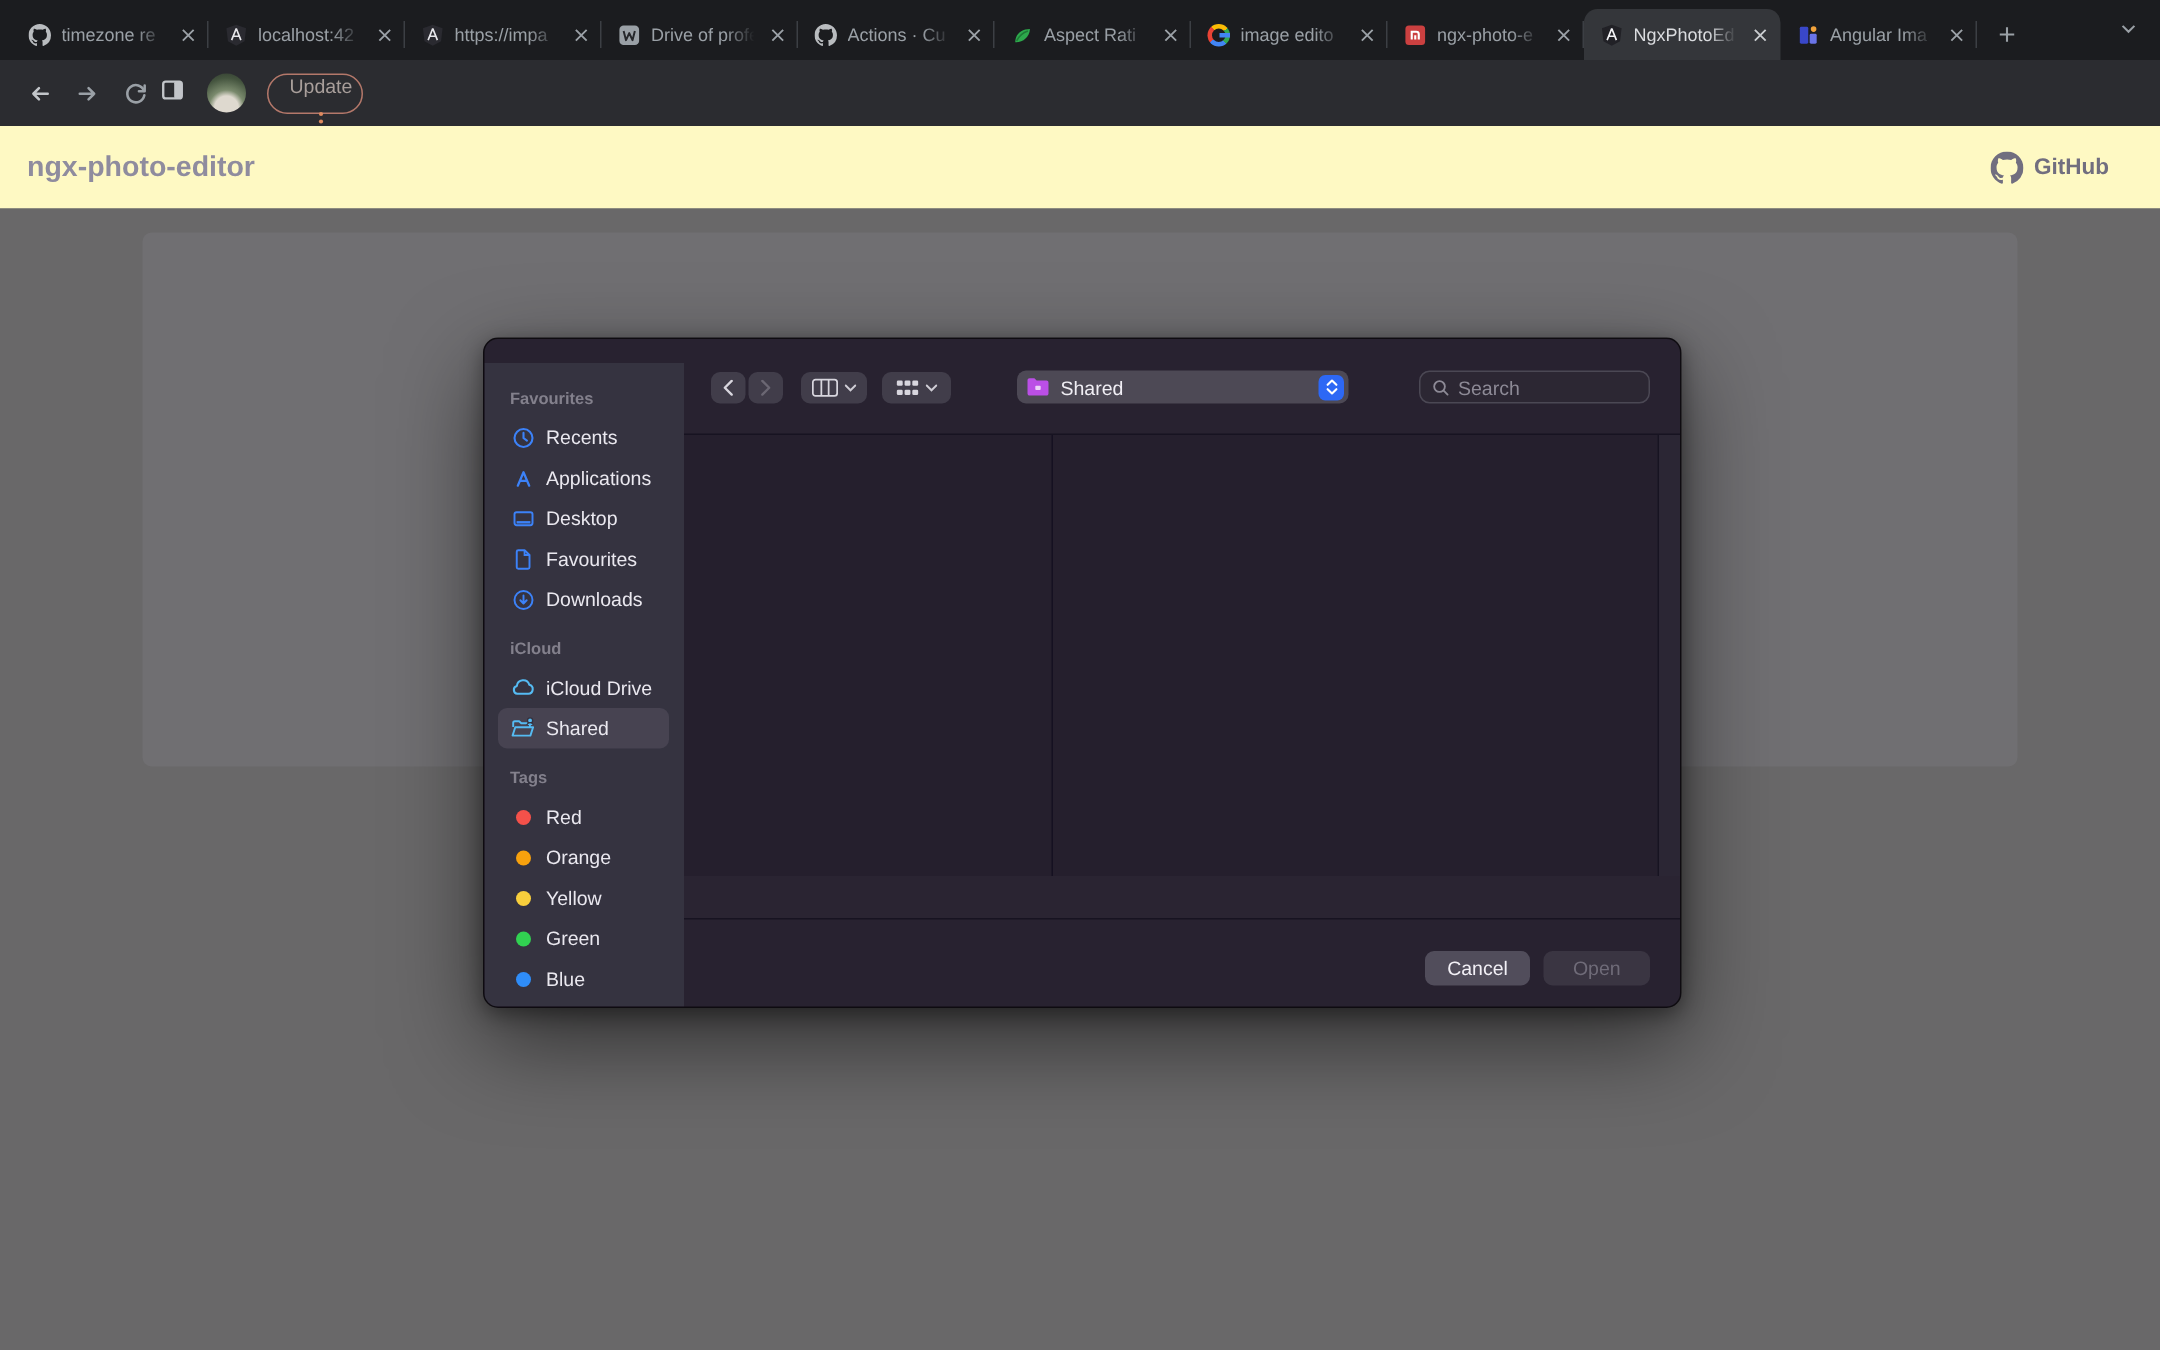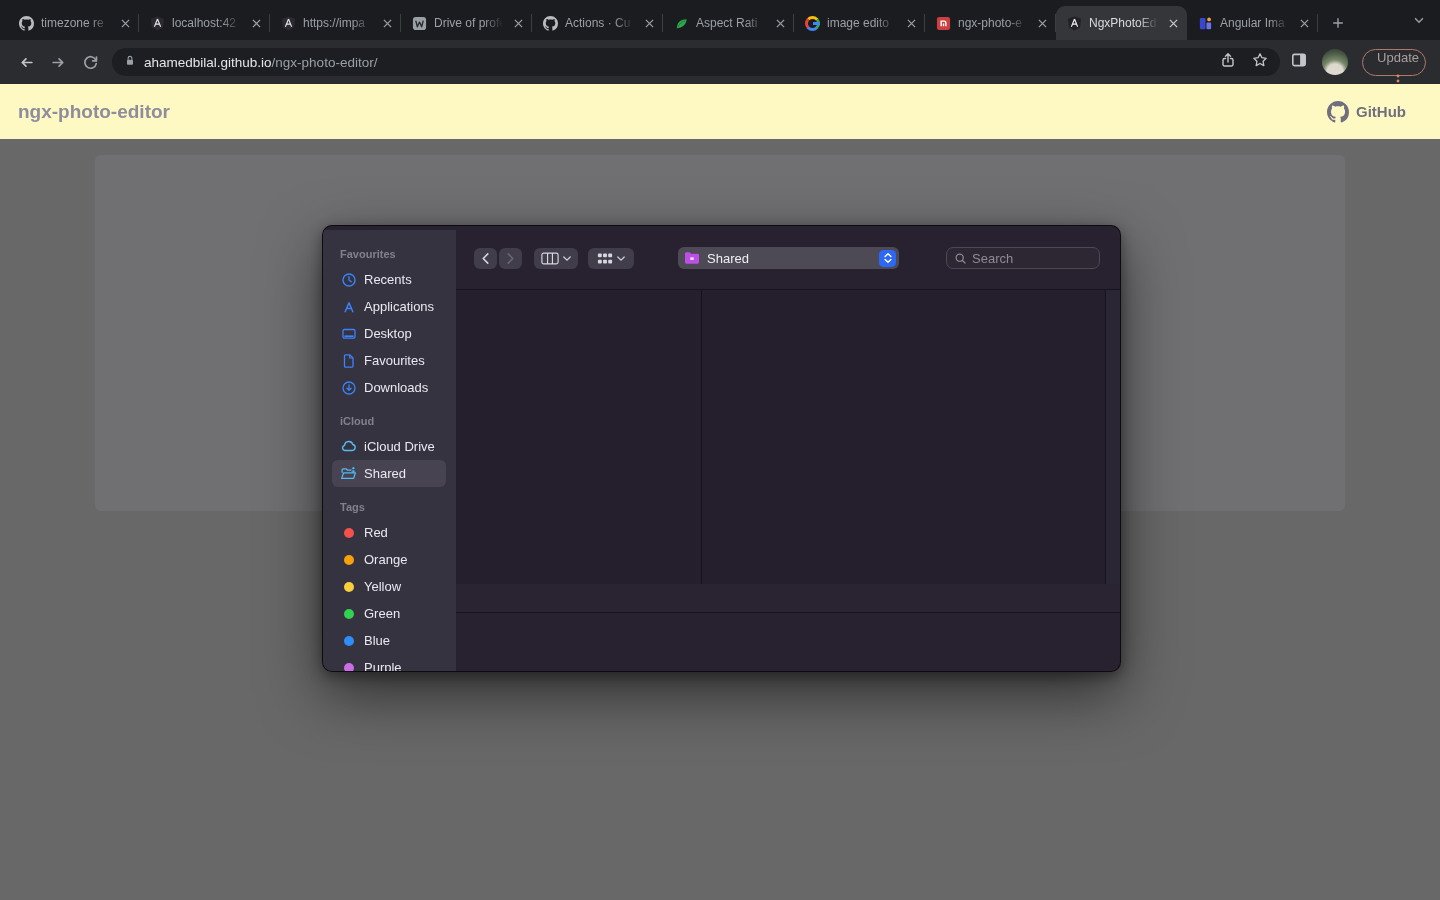--- a/index.html
+++ b/index.html
@@ -39,21 +39,21 @@
     display:flex; align-items:center; justify-content:space-between; padding:0 34px 0 18px; }
   .navbar .brand { color:#8f8c9e; font-size:19px; font-weight:bold; }
   .ghlink { display:flex; align-items:center; gap:7px; color:#716e7f; font-size:15px; font-weight:bold; }
   .pagebody { position:absolute; top:139px; left:0; width:1440px; height:761px; background:#696869; }
   .democard { position:absolute; left:95px; top:16px; width:1250px; height:356px; background:#706f72; border-radius:6px; }
 
   
   .dialog { position:absolute; left:322px; top:225px; width:799px; height:447px;
     background:#282230; border:1px solid rgba(0,0,0,.65); border-radius:10px; overflow:hidden;
     box-shadow:0 22px 60px rgba(0,0,0,.55), 0 4px 14px rgba(0,0,0,.4); }
-  .dsidebar { position:absolute; left:0; top:4px; bottom:0; width:133px; background:#353340; padding-top:18px; }
+  .dsidebar { position:absolute; left:0; top:16px; bottom:0; width:133px; background:#353340; padding-top:18px; }
   .shead { font-size:11px; font-weight:bold; color:#83808c; margin:0 0 6px 17px; line-height:12px; }
   .shead.gap { margin-top:14px; }
   .srow { height:27px; margin:0 10px 0 9px; padding-left:8px; display:flex; align-items:center; gap:7px;
     border-radius:6px; color:#eae8ef; font-size:13px; white-space:nowrap; }
   .srow.selected { background:#474351; }
   .srow .ic { width:17px; height:17px; display:flex; align-items:center; justify-content:center; flex:0 0 auto; }
   .dot { width:10px; height:10px; border-radius:50%; margin:0 3px 0 4px; flex:0 0 auto; }
 
   .dmain { position:absolute; left:133px; top:0; right:0; bottom:0; }
   .dtoolbar { position:absolute; left:0; top:0; right:0; height:64px; border-bottom:1px solid #171321; }
@@ -263,35 +263,20 @@
           <path d="M3 8h9M8.5 4.5 12 8l-3.5 3.5" stroke="#9aa0a6" stroke-width="1.6" fill="none" stroke-linecap="round" stroke-linejoin="round"></path>
         </svg>
       </span>
     <span class="navic">
         <svg width="17" height="17" viewBox="0 0 16 16">
           <path d="M13.2 6.2A5.4 5.4 0 1 0 13.4 9" stroke="#9aa0a6" stroke-width="1.6" fill="none" stroke-linecap="round"></path>
           <path d="M13.6 2.8v3.6H10" stroke="#9aa0a6" stroke-width="1.6" fill="none" stroke-linecap="round" stroke-linejoin="round"></path>
         </svg>
       </span>
 
-    <div class="omnibox">
-      <span><svg width="12" height="13" viewBox="0 0 16 16">
-            <rect x="4" y="7" width="8" height="6.5" rx="1.2" fill="#9aa0a6"></rect>
-            <path d="M5.5 7V5a2.5 2.5 0 0 1 5 0v2" stroke="#9aa0a6" stroke-width="1.5" fill="none"></path>
-          </svg></span>
-      <span class="host">ahamedbilal.github.io</span>
-      <span class="path">/ngx-photo-editor/</span>
-      <span class="sp"></span>
-      <span><svg width="16" height="16" viewBox="0 0 16 16">
-            <path d="M5.5 6.5h-1A1.5 1.5 0 0 0 3 8v4.5A1.5 1.5 0 0 0 4.5 14h7a1.5 1.5 0 0 0 1.5-1.5V8a1.5 1.5 0 0 0-1.5-1.5h-1M8 1.8V10M5.5 4.2 8 1.8l2.5 2.4" stroke="#c2c5c9" stroke-width="1.4" fill="none" stroke-linecap="round" stroke-linejoin="round"></path>
-          </svg></span>
-      <span style="margin-left:8px;"><svg width="16" height="16" viewBox="0 0 16 16">
-            <path d="M8 1.8l1.9 3.9 4.3.6-3.1 3 .7 4.3L8 11.5l-3.8 2.1.7-4.3-3.1-3 4.3-.6z" stroke="#c2c5c9" stroke-width="1.3" fill="none" stroke-linejoin="round"></path>
-          </svg></span>
-    </div>
 
     <div class="rightctl">
       <span><svg width="18" height="18" viewBox="0 0 16 16">
             <rect x="2.5" y="3" width="11" height="10" rx="1.5" stroke="#c2c5c9" stroke-width="1.4" fill="none"></rect>
             <rect x="9" y="3" width="4.5" height="10" rx="1" fill="#c2c5c9"></rect>
           </svg></span>
       <span class="avatar"></span>
       <div class="updatepill">
         <span>Update</span>
         <span><svg width="4" height="16" viewBox="0 0 4 16">
@@ -478,14 +463,18 @@
       </div>
     </div>
 
     <div class="dcolumns">
       <div class="coldiv"></div>
       <div class="scrollstrip"></div>
     </div>
 
     <div class="dpath"></div>
 
+    <div class="dfooter">
+      <button class="dbtn btn-cancel">Cancel</button>
+      <button class="dbtn btn-open">Open</button>
+    </div>
   </div>
 </div>
 
 </body></html>

